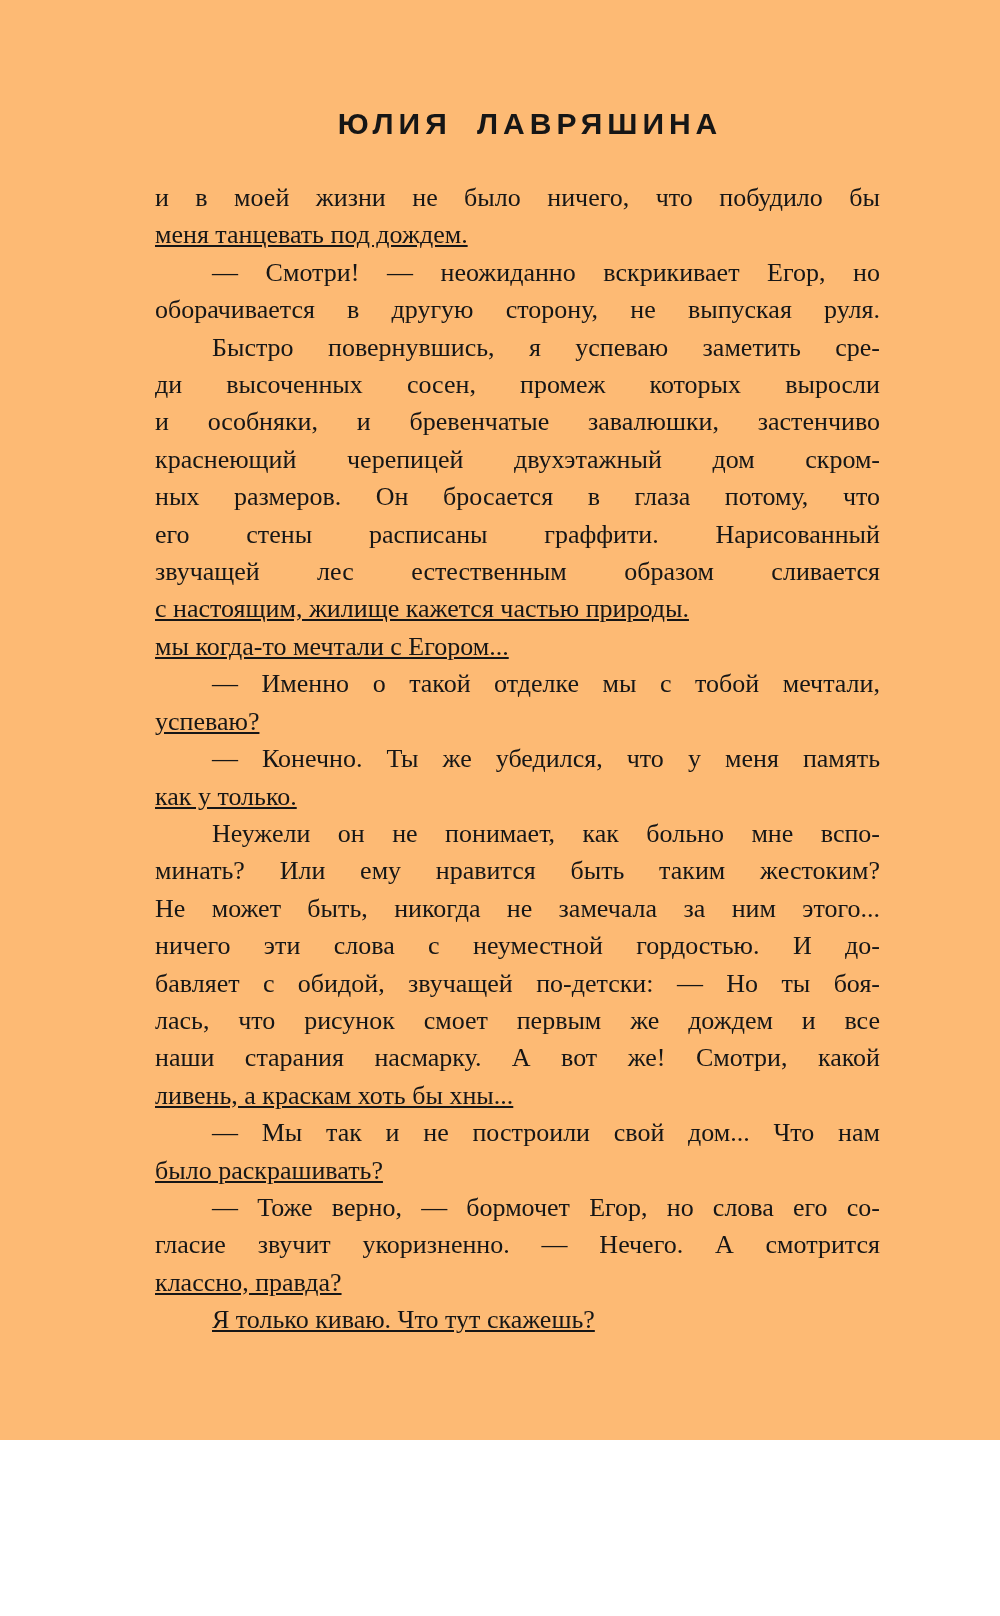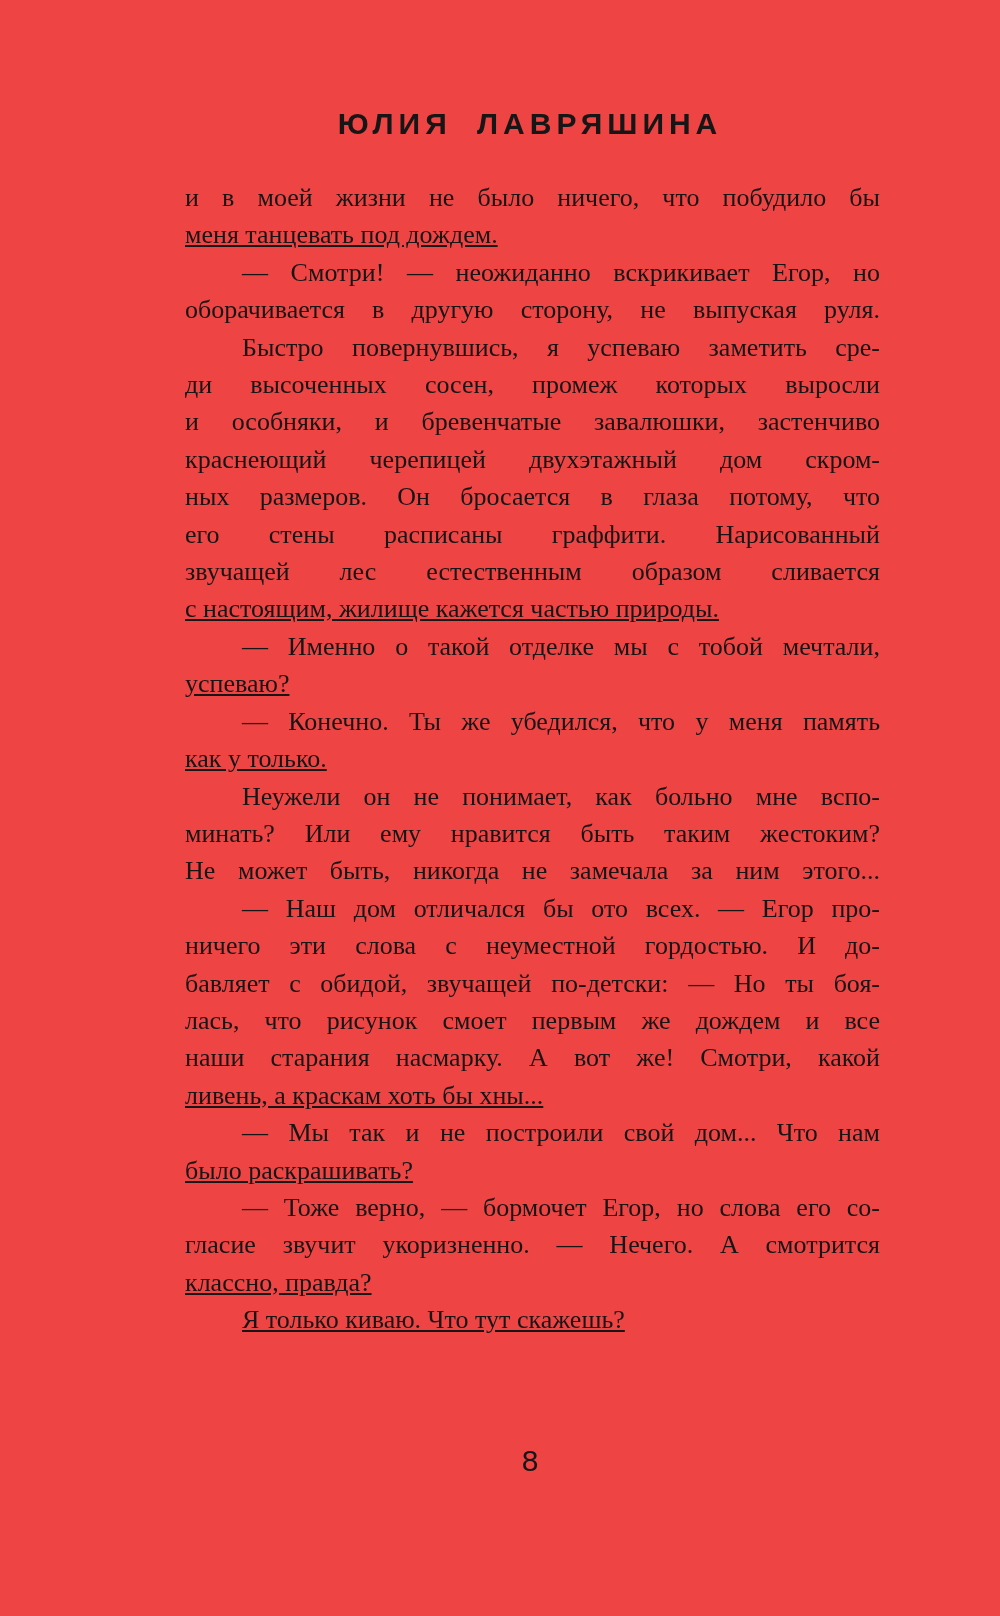--- a/index.html
+++ b/index.html
@@ -3,22 +3,22 @@
 <meta charset="utf-8">
 <style>
   html, body {
     margin: 0;
     padding: 0;
     background: #ffffff;
   }
   .page {
     position: relative;
     width: 1000px;
-    height: 1616px;
-    background: #ef4444;
+    height: 1440px;
+    background: #fdba74;
     color: #161616;
     overflow: hidden;
   }
   .running-head {
     position: absolute;
     top: 109px;
     left: 0;
     width: 1000px;
     text-align: center;
     transform: translateX(30px);
@@ -35,21 +35,20 @@
     top: 179px;
     left: 155px;
     width: 725px;
     font-family: "Liberation Serif", serif;
     font-size: 26px;
     line-height: 37.4px;
   }
   .line {
     text-align: justify;
     text-align-last: justify;
-    margin-left: 30px;
   }
   .line.para-end {
     text-align-last: left;
     text-decoration: underline;
   }
   .line.indent {
     text-indent: 57px;
   }
   .page-number {
     position: absolute;
@@ -76,28 +75,28 @@
       <div class="line indent">— Смотри! — неожиданно вскрикивает Егор, но</div>
       <div class="line">оборачивается в другую сторону, не выпуская руля.</div>
       <div class="line indent">Быстро повернувшись, я успеваю заметить сре-</div>
       <div class="line">ди высоченных сосен, промеж которых выросли</div>
       <div class="line">и особняки, и бревенчатые завалюшки, застенчиво</div>
       <div class="line">краснеющий черепицей двухэтажный дом скром-</div>
       <div class="line">ных размеров. Он бросается в глаза потому, что</div>
       <div class="line">его стены расписаны граффити. Нарисованный</div>
       <div class="line">звучащей лес естественным образом сливается</div>
       <div class="line para-end">с настоящим, жилище кажется частью природы.</div>
+      <div class="line para-end">мы когда-то мечтали с Егором...</div>
       <div class="line indent">— Именно о такой отделке мы с тобой мечтали,</div>
       <div class="line para-end">успеваю?</div>
       <div class="line indent">— Конечно. Ты же убедился, что у меня память</div>
       <div class="line para-end">как у только.</div>
       <div class="line indent">Неужели он не понимает, как больно мне вспо-</div>
       <div class="line">минать? Или ему нравится быть таким жестоким?</div>
       <div class="line">Не может быть, никогда не замечала за ним этого...</div>
-      <div class="line indent">— Наш дом отличался бы ото всех. — Егор про-</div>
       <div class="line">ничего эти слова с неуместной гордостью. И до-</div>
       <div class="line">бавляет с обидой, звучащей по-детски: — Но ты боя-</div>
       <div class="line">лась, что рисунок смоет первым же дождем и все</div>
       <div class="line">наши старания насмарку. А вот же! Смотри, какой</div>
       <div class="line para-end">ливень, а краскам хоть бы хны...</div>
       <div class="line indent">— Мы так и не построили свой дом... Что нам</div>
       <div class="line para-end">было раскрашивать?</div>
       <div class="line indent">— Тоже верно, — бормочет Егор, но слова его со-</div>
       <div class="line">гласие звучит укоризненно. — Нечего. А смотрится</div>
       <div class="line para-end">классно, правда?</div>

